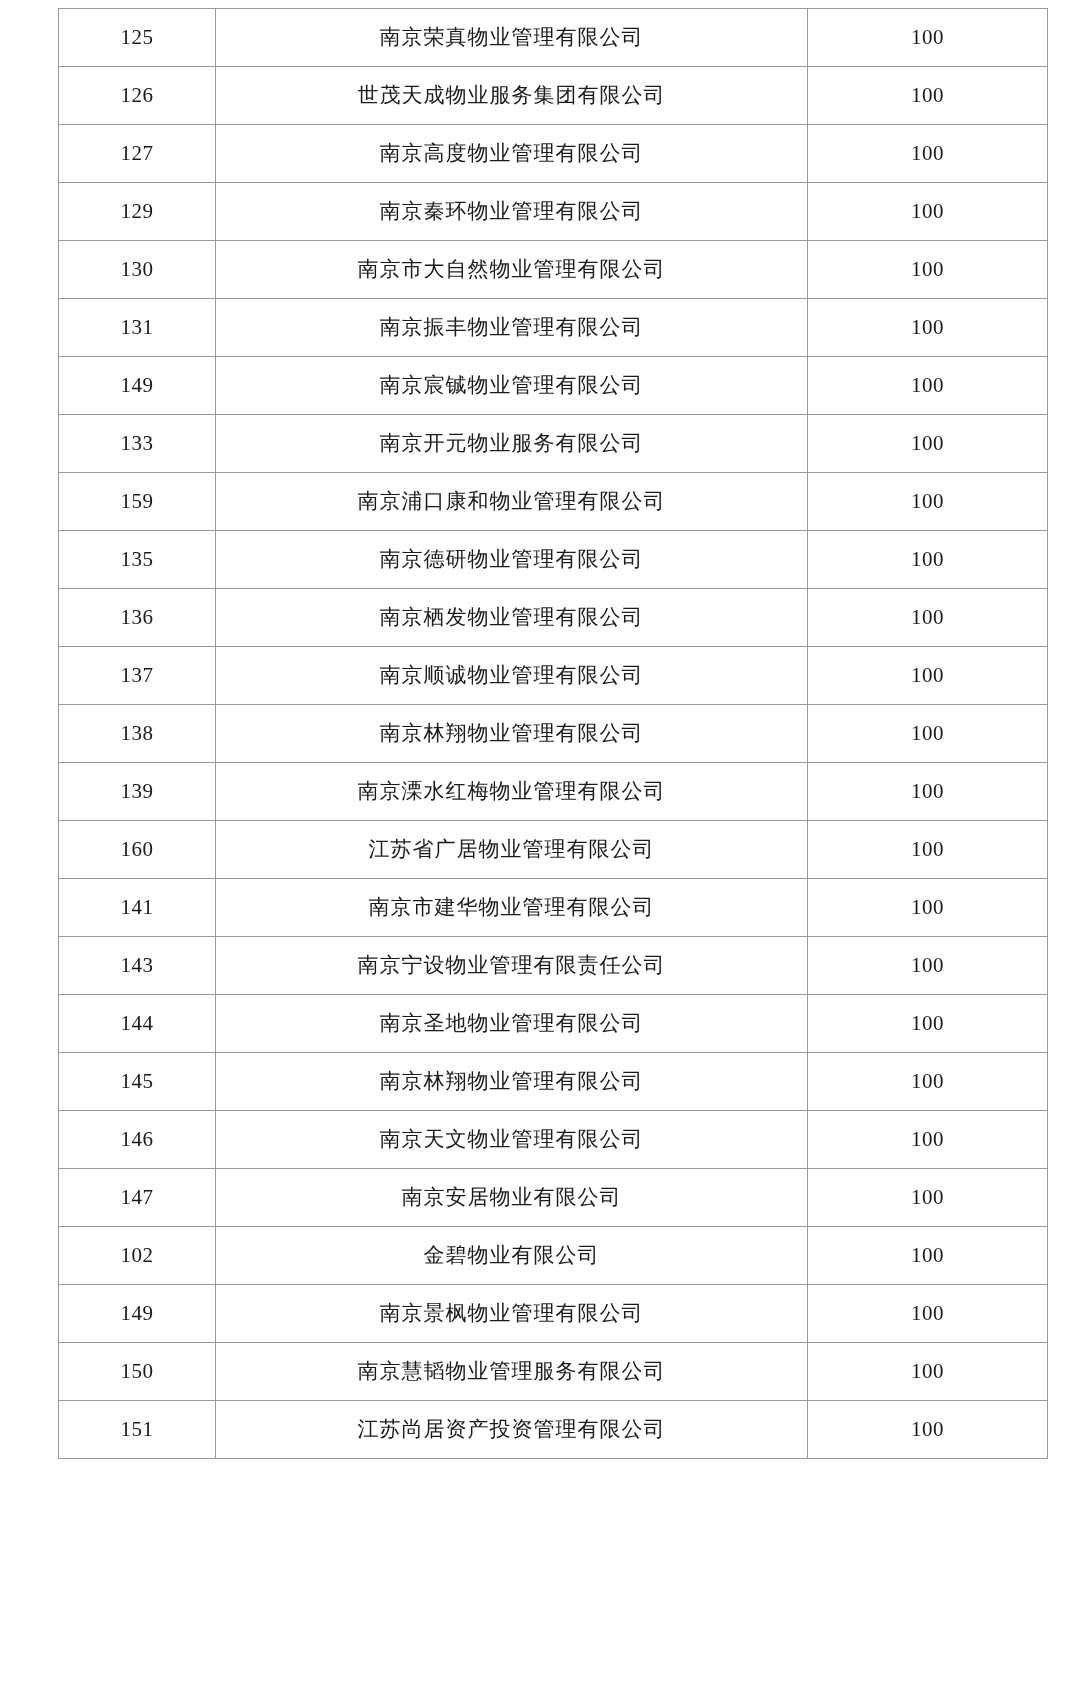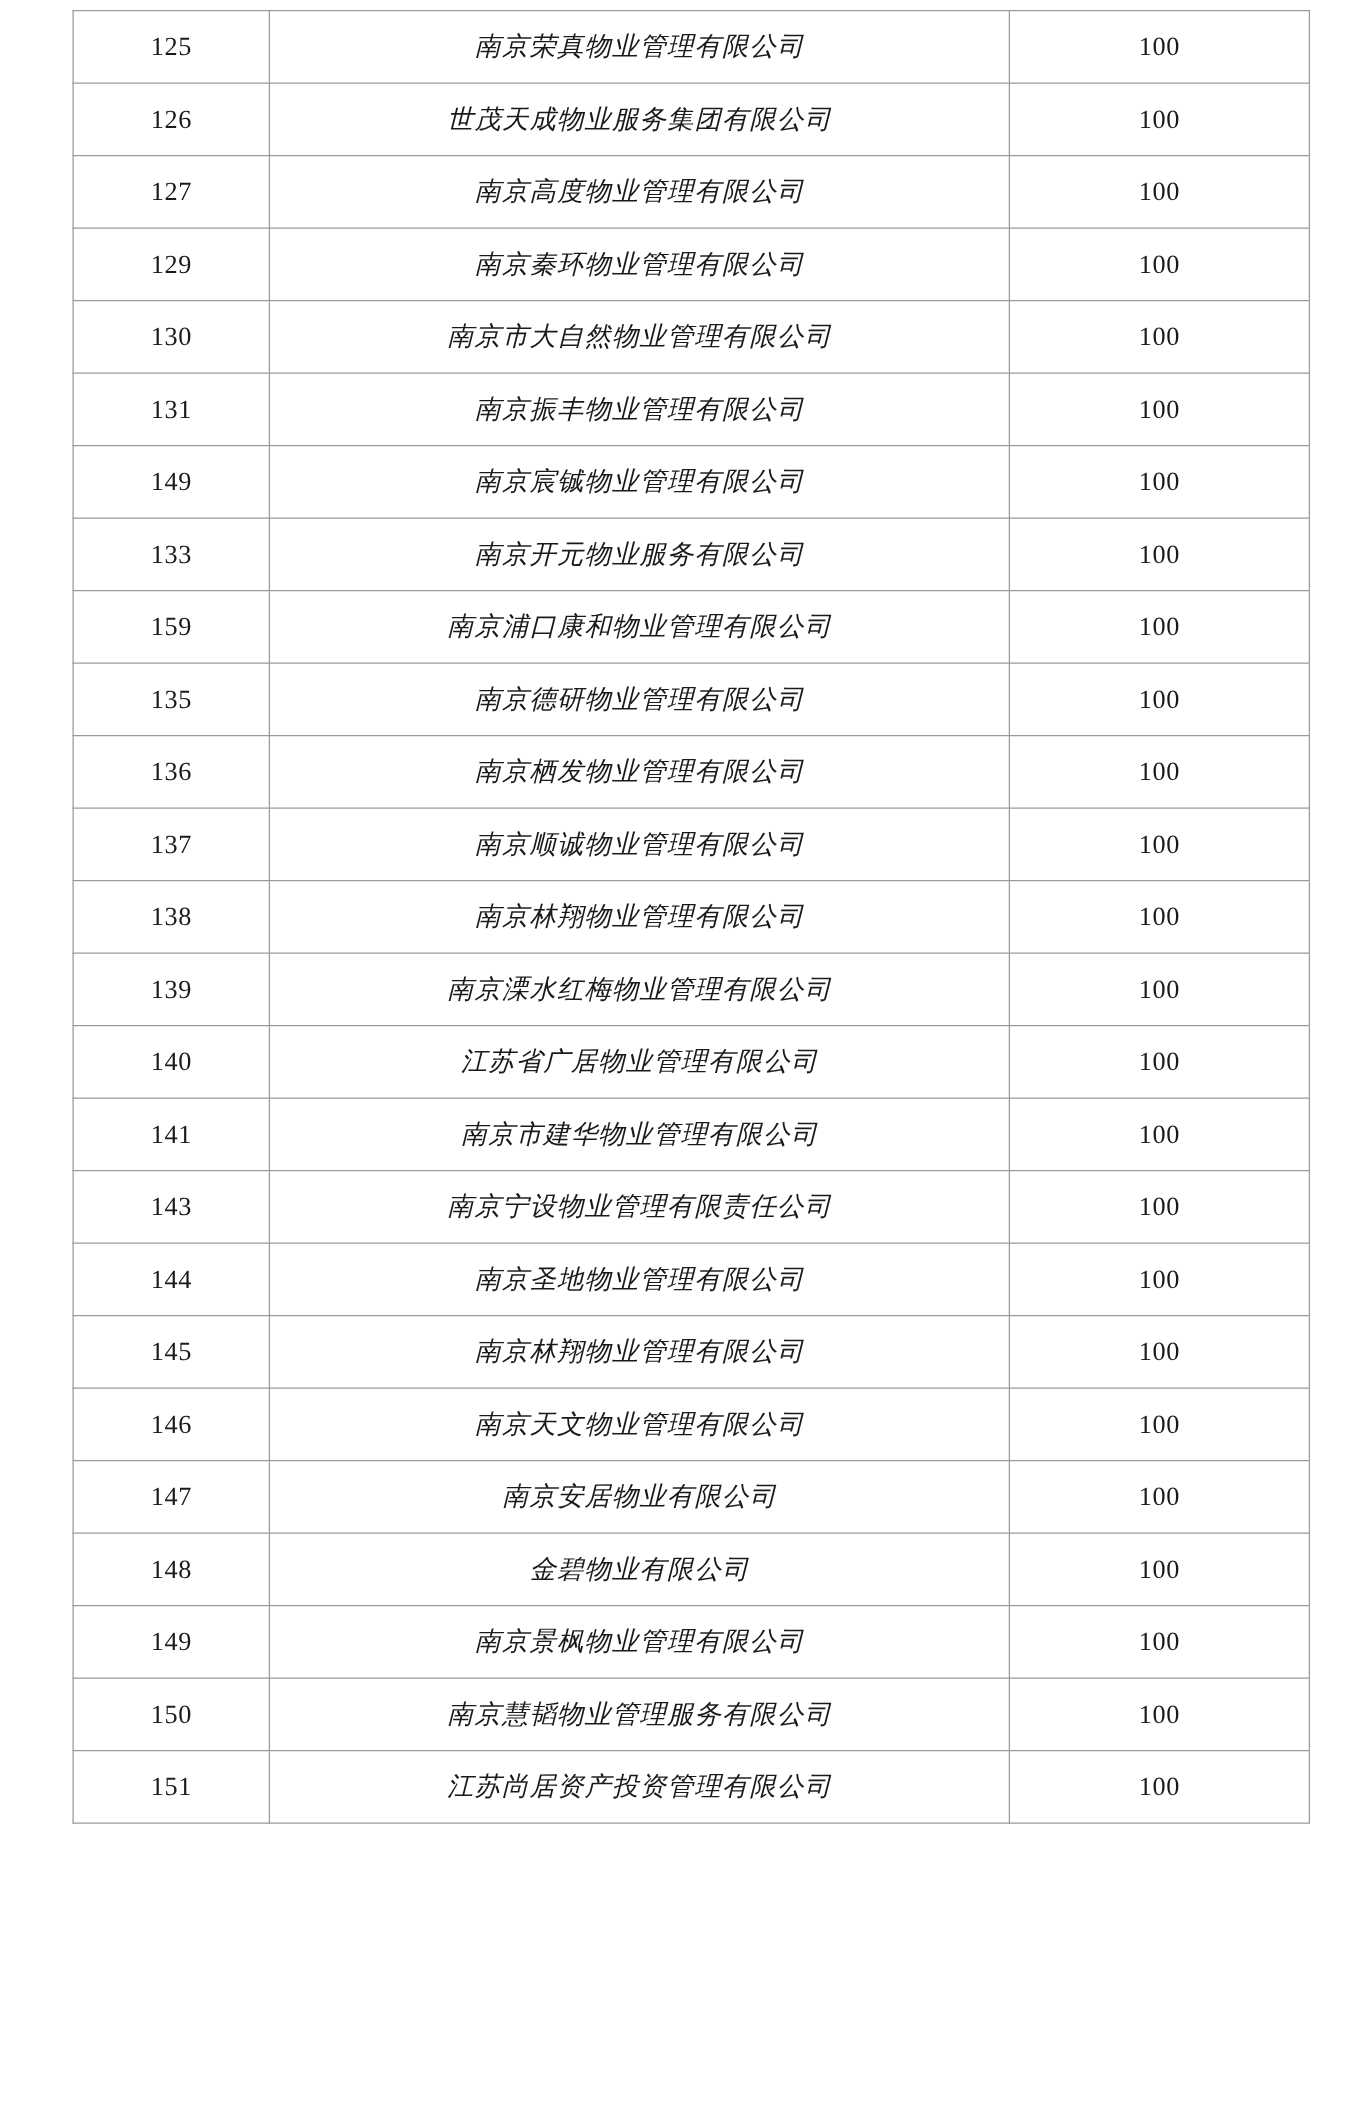--- a/index.html
+++ b/index.html
@@ -39,21 +39,20 @@
   td.col-index {
     width: 148px;
     font-family: "Liberation Serif", "DejaVu Serif", serif;
     font-size: 21px;
     letter-spacing: 0.5px;
   }
   td.col-name {
     width: 583px;
     font-size: 22px;
     letter-spacing: 1px;
-    font-style: italic;
   }
   td.col-score {
     width: 231px;
     font-size: 21px;
     letter-spacing: 0.5px;
   }
 </style>
 </head>
 <body>
 
@@ -124,21 +123,21 @@
         <td class="col-index">138</td>
         <td class="col-name">南京林翔物业管理有限公司</td>
         <td class="col-score">100</td>
       </tr>
       <tr>
         <td class="col-index">139</td>
         <td class="col-name">南京溧水红梅物业管理有限公司</td>
         <td class="col-score">100</td>
       </tr>
       <tr>
-        <td class="col-index">140</td>
+        <td class="col-index">160</td>
         <td class="col-name">江苏省广居物业管理有限公司</td>
         <td class="col-score">100</td>
       </tr>
       <tr>
         <td class="col-index">141</td>
         <td class="col-name">南京市建华物业管理有限公司</td>
         <td class="col-score">100</td>
       </tr>
       <tr>
         <td class="col-index">143</td>
@@ -159,21 +158,21 @@
         <td class="col-index">146</td>
         <td class="col-name">南京天文物业管理有限公司</td>
         <td class="col-score">100</td>
       </tr>
       <tr>
         <td class="col-index">147</td>
         <td class="col-name">南京安居物业有限公司</td>
         <td class="col-score">100</td>
       </tr>
       <tr>
-        <td class="col-index">148</td>
+        <td class="col-index">102</td>
         <td class="col-name">金碧物业有限公司</td>
         <td class="col-score">100</td>
       </tr>
       <tr>
         <td class="col-index">149</td>
         <td class="col-name">南京景枫物业管理有限公司</td>
         <td class="col-score">100</td>
       </tr>
       <tr>
         <td class="col-index">150</td>

